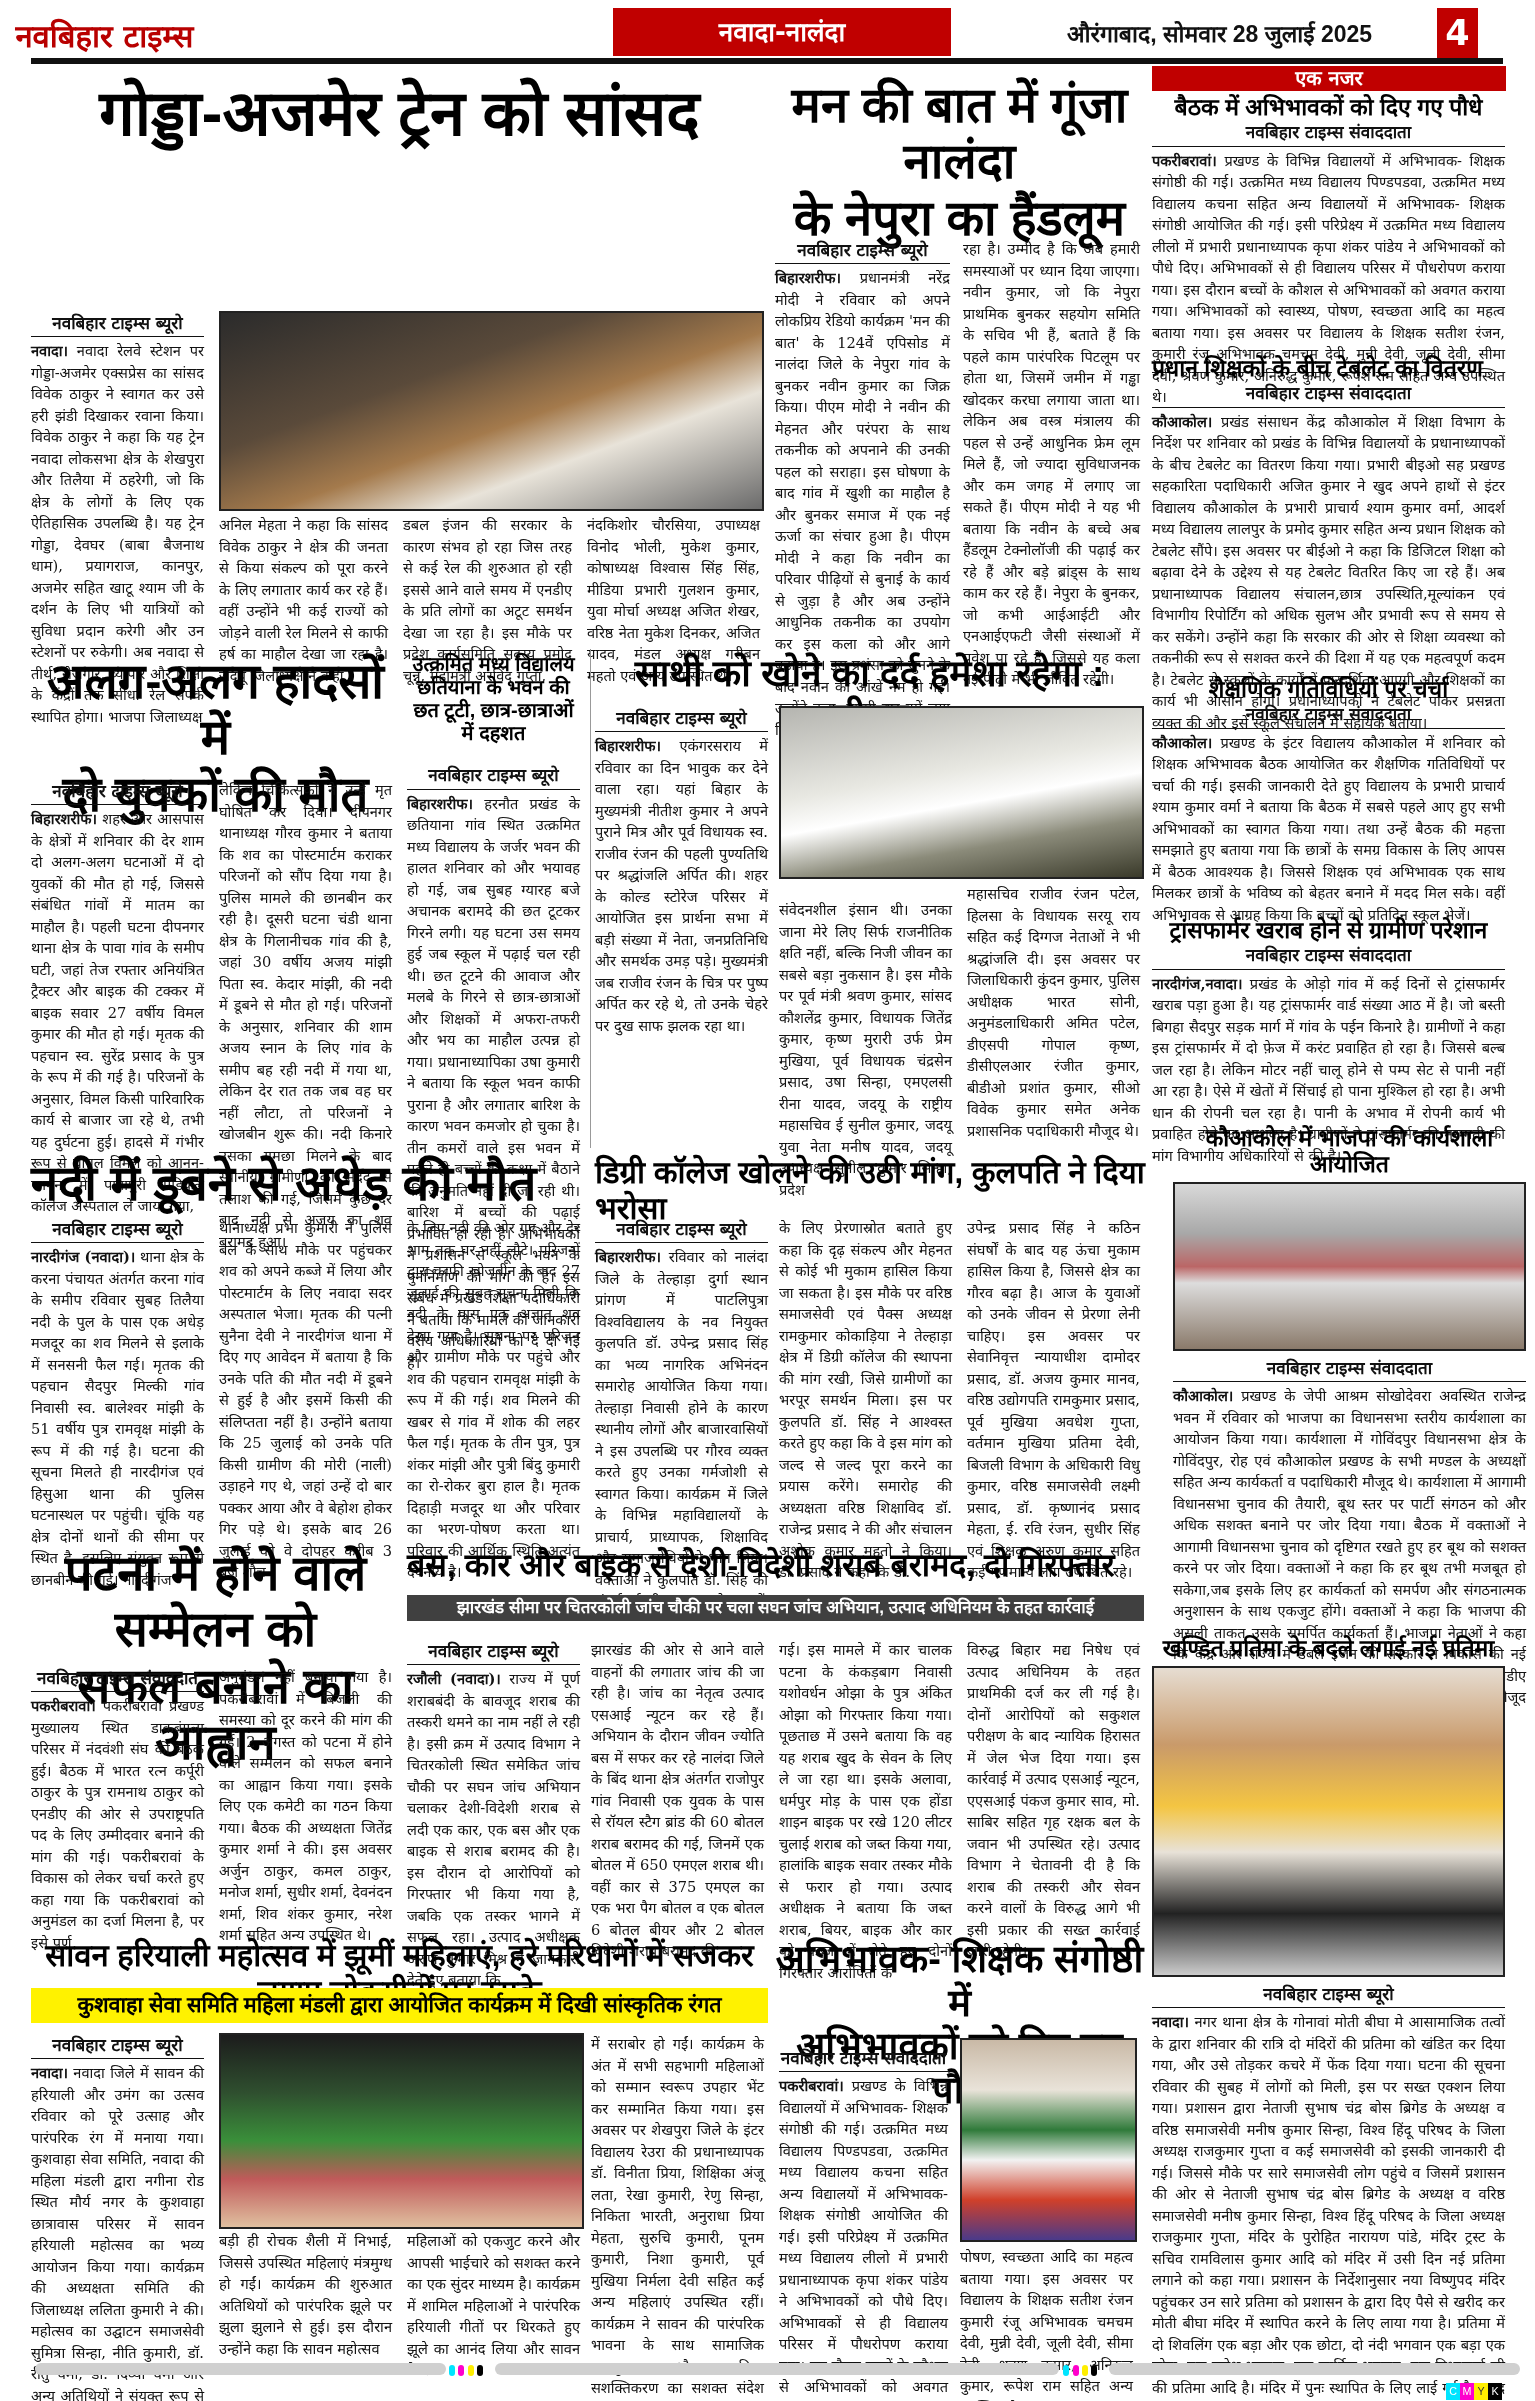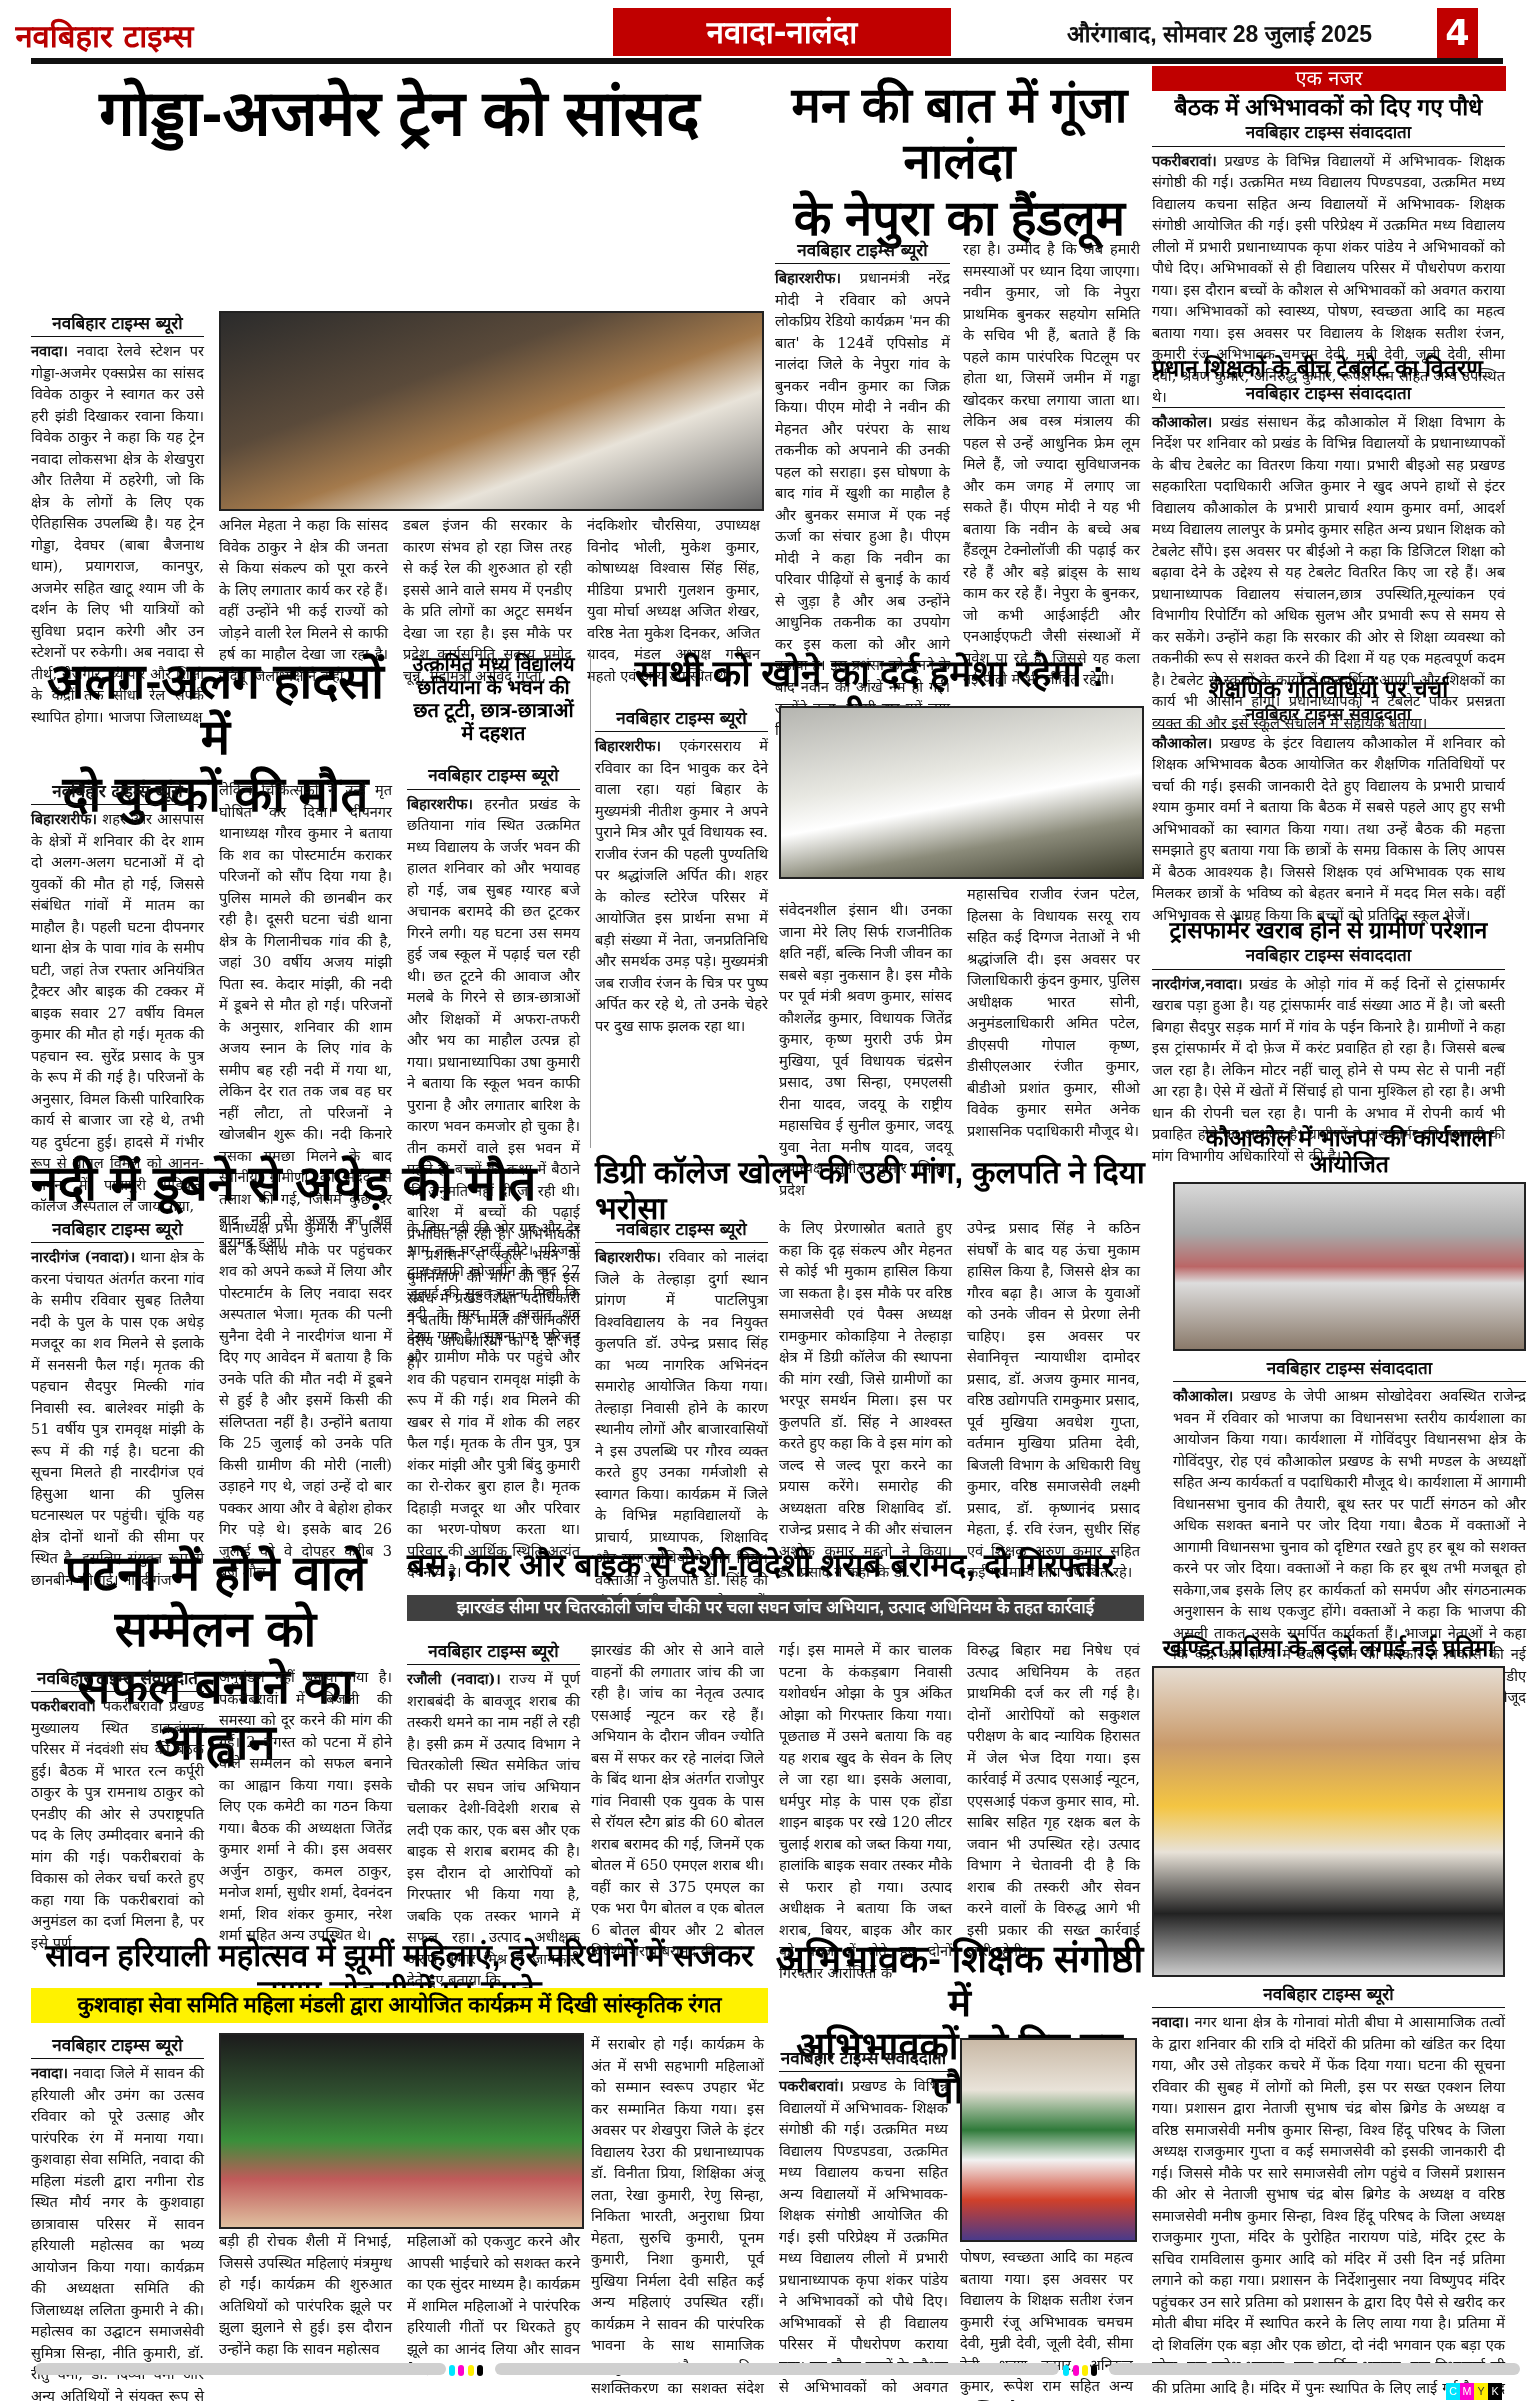--- a/index.html
+++ b/index.html
@@ -1,36 +1,36 @@
 <!DOCTYPE html>
 <html style="font-size:12.3px"><head>
 <meta charset="utf-8">
 <style>
   html,body{margin:0;padding:0;background:#fff;}
   body{width:1535px;height:2401px;position:relative;overflow:hidden;font-family:"DejaVu Sans","Liberation Sans",sans-serif;color:#111;}
   .abs{position:absolute;}
   .masthead-name{left:15.4px;top:14px;font-size:31px;font-weight:bold;color:#b80000;font-family:"DejaVu Serif",serif;}
-  .section-box{left:613px;top:7.7px;width:338px;height:48px;background:#c00000;color:#fff;font-size:31px;font-weight:bold;text-align:center;line-height:48px;}
+  .section-box{left:613px;top:7.7px;width:338px;height:48px;background:#c00000;color:#fff;font-size:26px;font-weight:bold;text-align:center;line-height:48px;}
   .dateline{left:1067px;top:17px;font-size:23px;font-weight:bold;font-family:"Liberation Sans",sans-serif;}
   .pageno{left:1437px;top:7.7px;width:41px;height:51px;background:#c00000;color:#fff;font-size:35px;font-weight:bold;text-align:center;line-height:51px;}
   .topline{left:31px;top:58px;width:1472px;height:6.1px;background:#111;}
   .headline{font-weight:bold;color:#000;line-height:1.15;font-family:"Liberation Sans",sans-serif;}
   .h-huge{font-size:63px;}
   .h-big{font-size:49px;}
   .h-mid{font-size:37px;}
   .h-small{font-size:23px;}
   .byline{font-size:17px;font-weight:bold;text-align:center;border-bottom:1.5px solid #111;padding-bottom:2.3px;margin-bottom:3.1px;font-family:"DejaVu Serif",serif;}
   .body{font-size:14.6px;line-height:21.5px;text-align:justify;font-family:"DejaVu Serif",serif;}
   .body b{font-weight:bold;}
   .col{position:absolute;}
   .photo{position:absolute;border:2.3px solid #222;overflow:hidden;}
   .red-banner{background:#404040;color:#fff;font-weight:bold;text-align:center;font-family:"Liberation Sans",sans-serif;}
   .yellow-banner{background:#fff200;color:#000;font-weight:bold;text-align:center;font-family:"Liberation Sans",sans-serif;}
   .vrule{position:absolute;width:0.8px;background:#999;}
-  .ek-najar{left:1152px;top:66px;width:354px;height:24.6px;background:#c00000;color:#fff;font-size:20px;font-weight:normal;text-align:center;line-height:24.6px;}
+  .ek-najar{left:1152px;top:66px;width:354px;height:24.6px;background:#c00000;color:#fff;font-size:20px;font-weight:bold;text-align:center;line-height:24.6px;}
   .strip{position:absolute;top:2363px;height:12.3px;background:#d0d0d0;border-radius:6.1px;}
   .dot{position:absolute;top:2365px;width:6.1px;height:10.7px;border-radius:3.1px;}
   .cmyk{position:absolute;top:2383px;width:14px;height:17px;color:#fff;font-size:10.7px;text-align:center;line-height:17px;font-family:"Liberation Sans",sans-serif;}
 </style>
 </head>
 <body>
 
 <div class="abs masthead-name">नवबिहार टाइम्स</div>
 <div class="abs section-box">नवादा-नालंदा</div>
 <div class="abs dateline">औरंगाबाद, सोमवार 28 जुलाई 2025</div>

